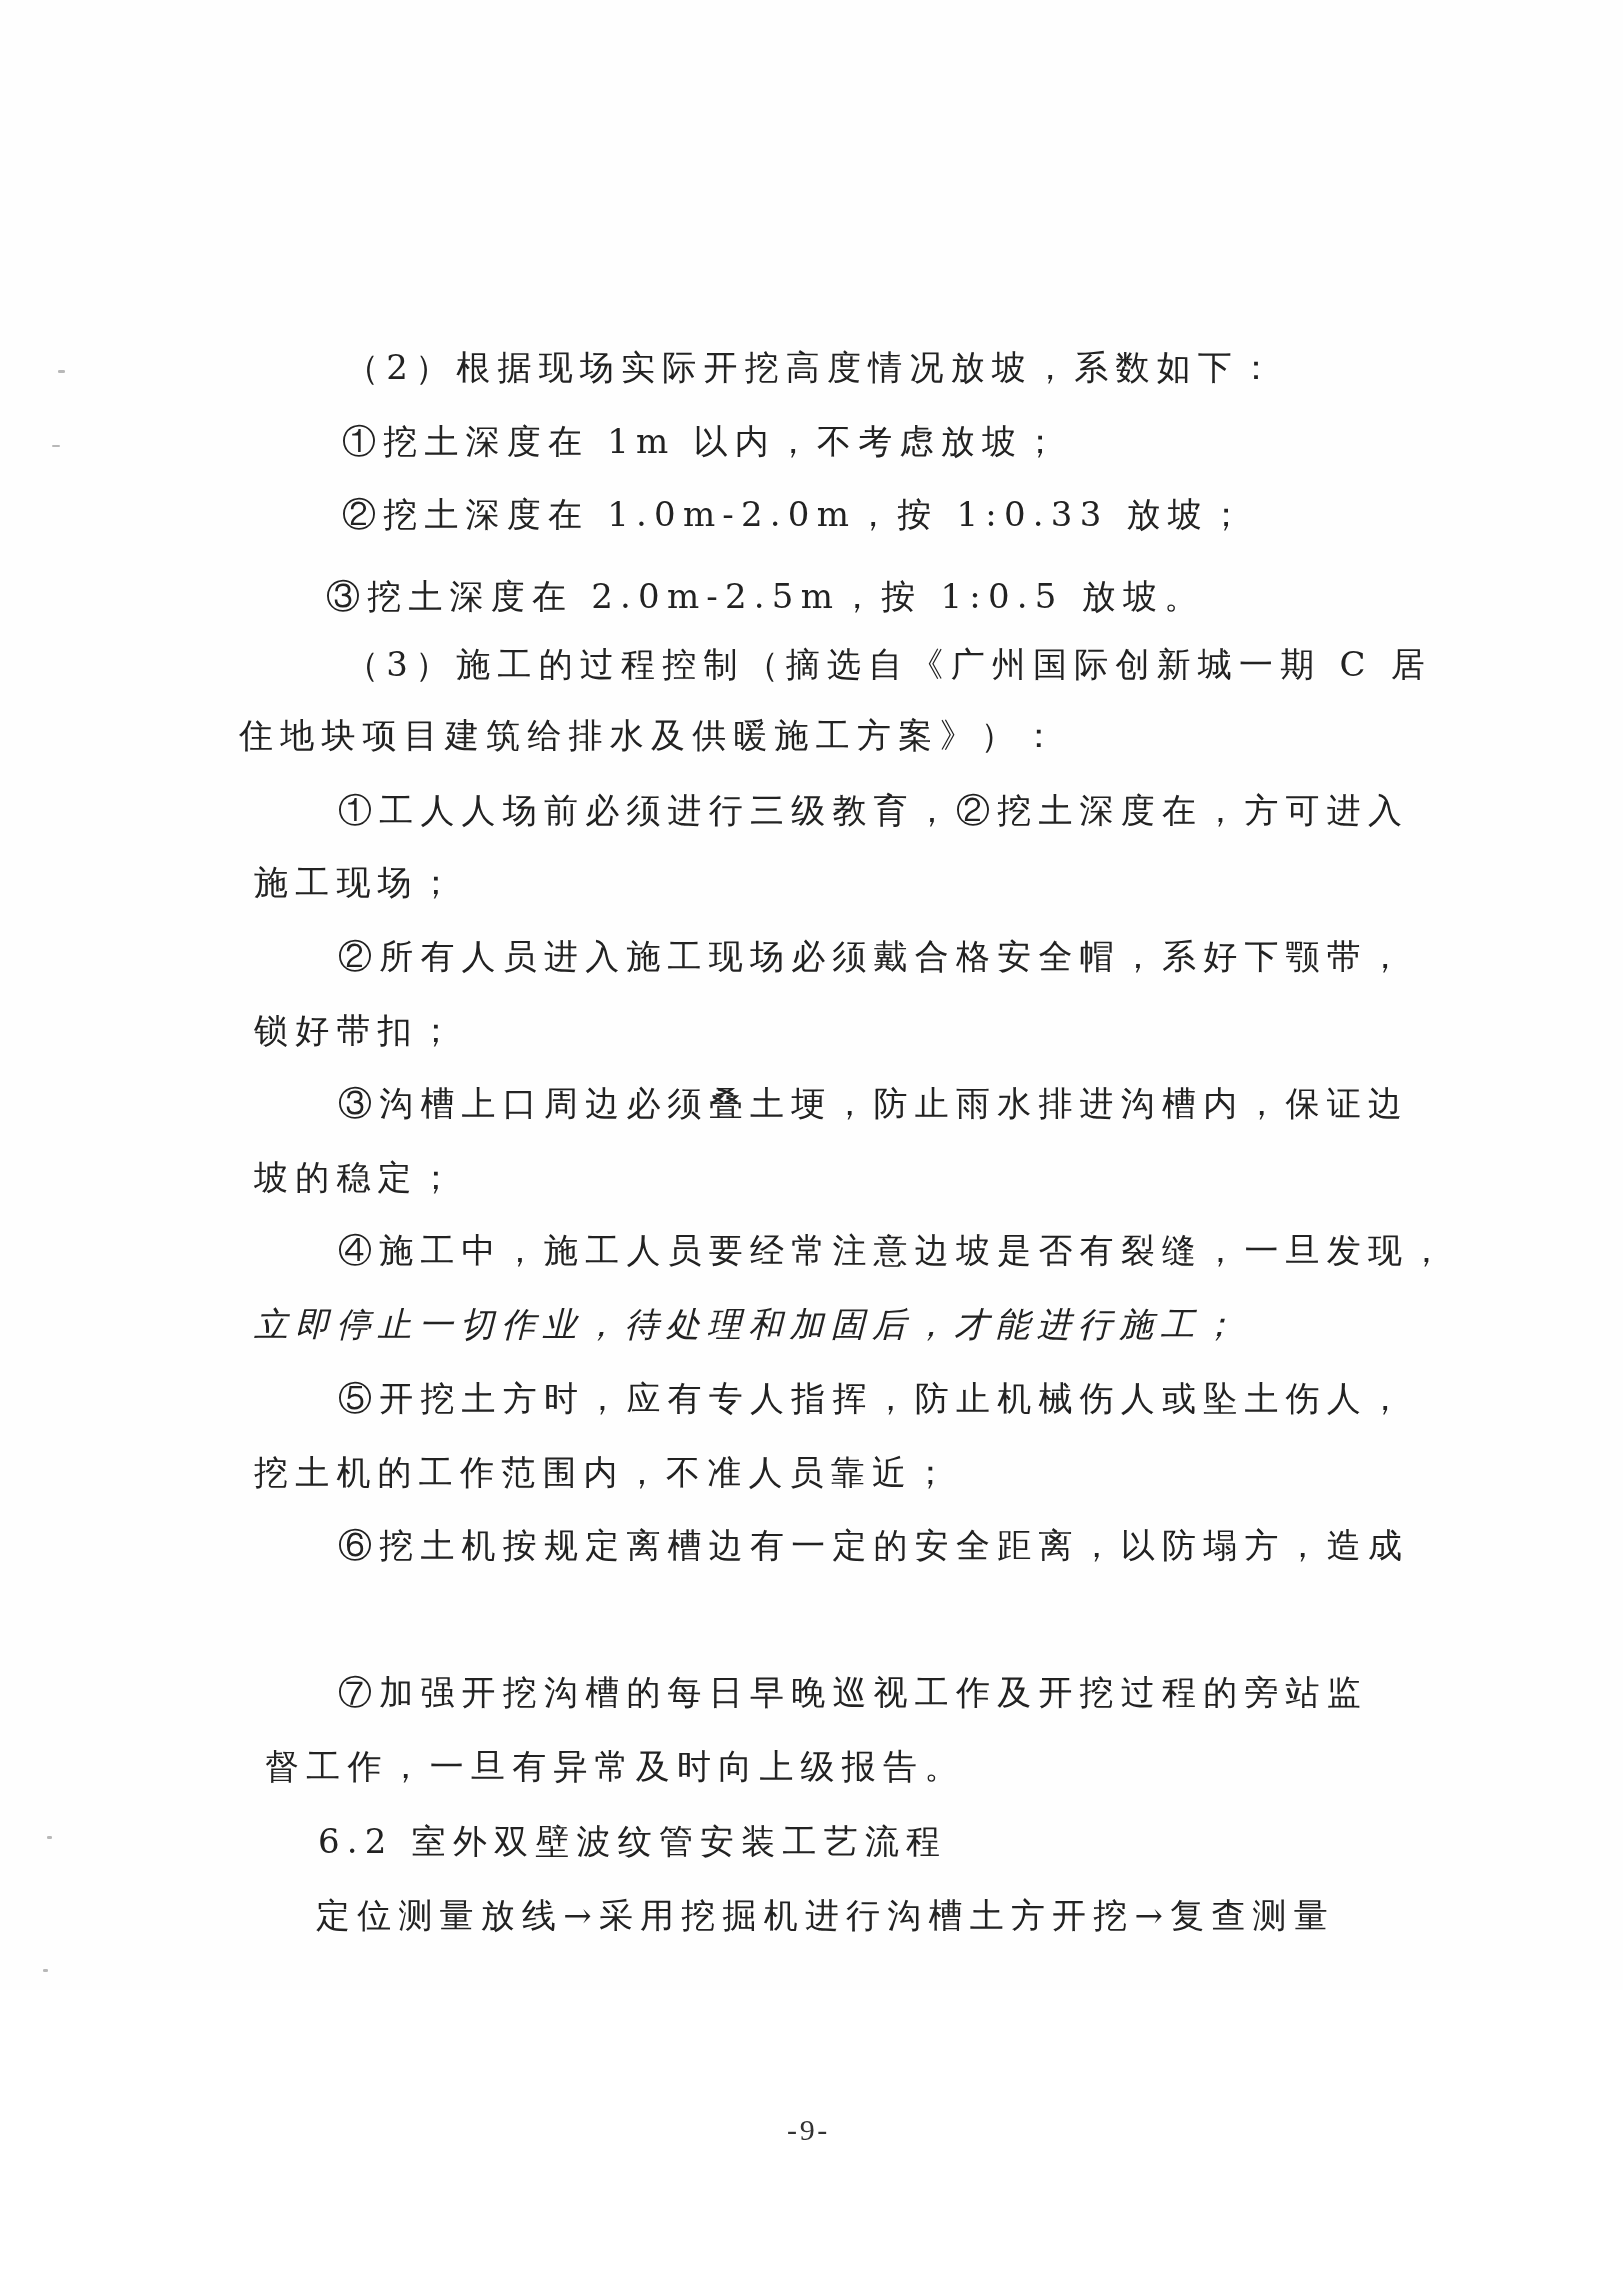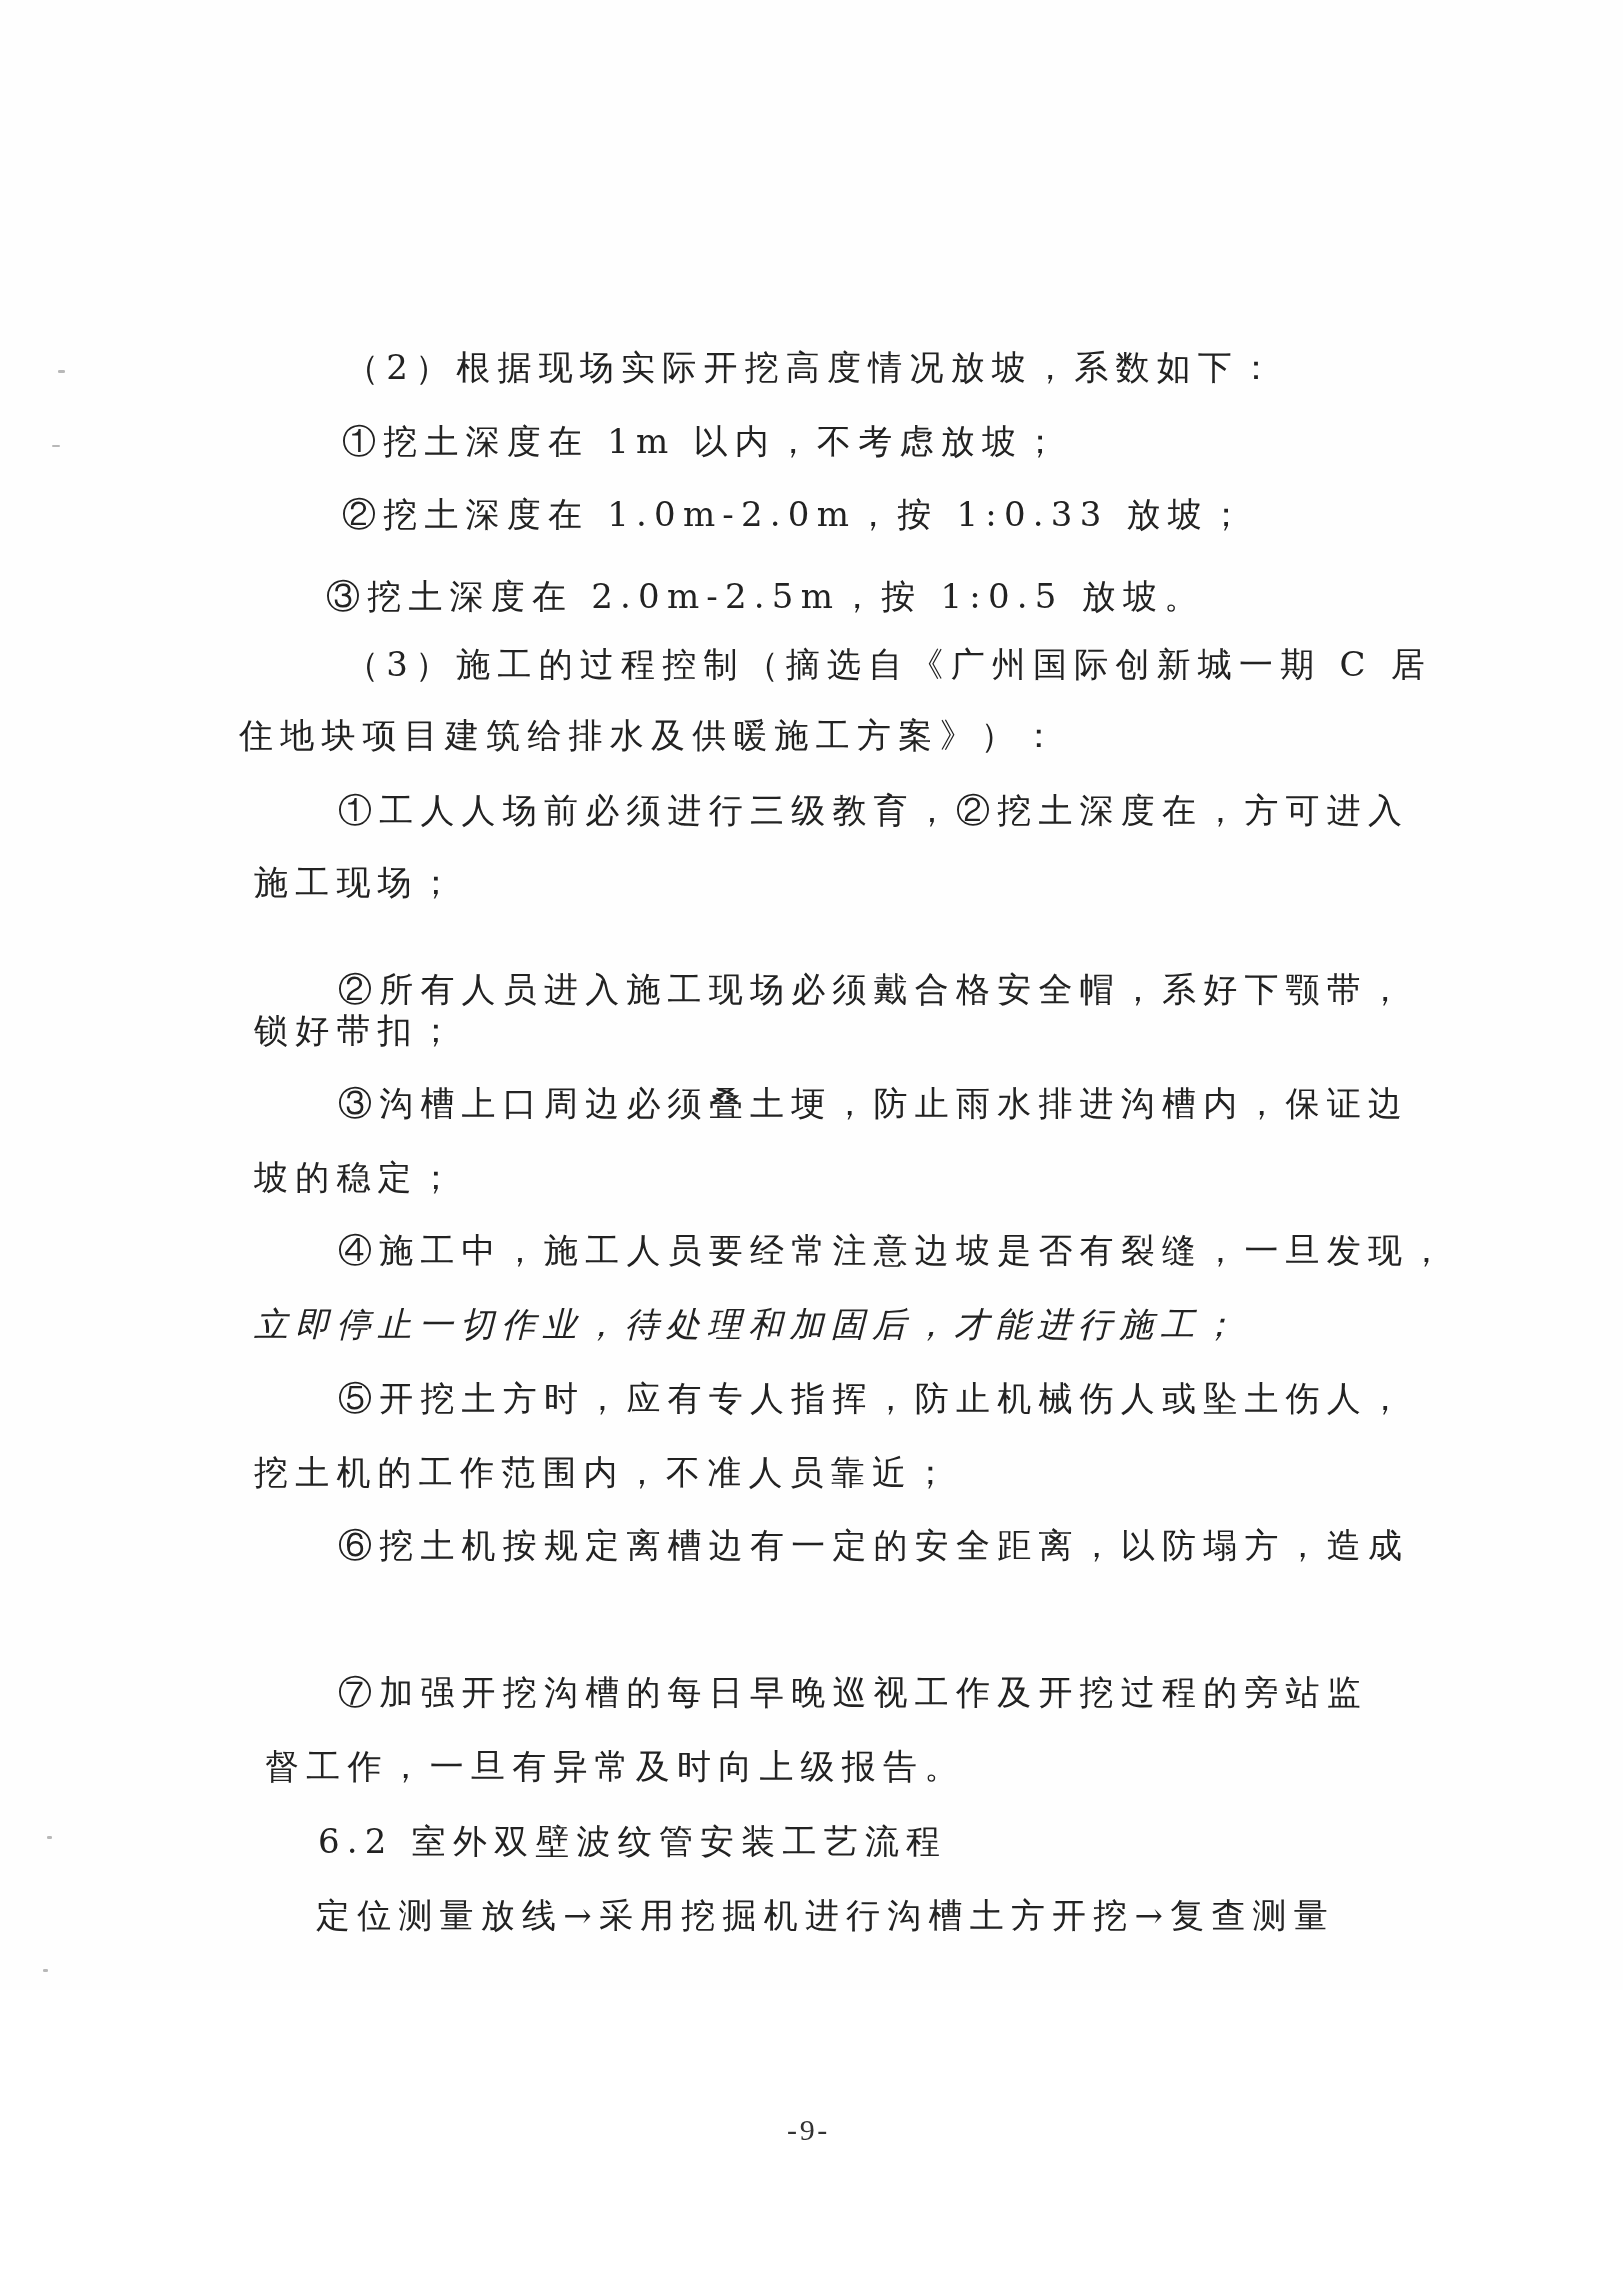--- a/index.html
+++ b/index.html
@@ -36,21 +36,21 @@
   <div class="smudge" style="left:43px;top:1969px;width:4.6px;height:2.6px;"></div>
 
   <div class="line" style="left:345px;top:344px;">（2）根据现场实际开挖高度情况放坡，系数如下：</div>
   <div class="line" style="left:342px;top:418px;">①挖土深度在 1m 以内，不考虑放坡；</div>
   <div class="line" style="left:342px;top:491px;">②挖土深度在 1.0m-2.0m，按 1:0.33 放坡；</div>
   <div class="line" style="left:326px;top:565px;margin-top:8px;">③挖土深度在 2.0m-2.5m，按 1:0.5 放坡。</div>
   <div class="line" style="left:345px;top:641px;">（3）施工的过程控制（摘选自《广州国际创新城一期 C 居</div>
   <div class="line" style="left:239px;top:712px;">住地块项目建筑给排水及供暖施工方案》）：</div>
   <div class="line" style="left:338px;top:787px;">①工人人场前必须进行三级教育，②挖土深度在，方可进入</div>
   <div class="line" style="left:254px;top:859px;">施工现场；</div>
-  <div class="line" style="left:338px;top:933px;margin-top:33px;">②所有人员进入施工现场必须戴合格安全帽，系好下颚带，</div>
+  <div class="line" style="left:338px;top:933px;">②所有人员进入施工现场必须戴合格安全帽，系好下颚带，</div>
   <div class="line" style="left:254px;top:1007px;">锁好带扣；</div>
   <div class="line" style="left:338px;top:1080px;">③沟槽上口周边必须叠土埂，防止雨水排进沟槽内，保证边</div>
   <div class="line" style="left:254px;top:1154px;">坡的稳定；</div>
   <div class="line" style="left:338px;top:1227px;">④施工中，施工人员要经常注意边坡是否有裂缝，一旦发现，</div>
   <div class="line" style="left:254px;top:1301px;font-style:italic;">立即停止一切作业，待处理和加固后，才能进行施工；</div>
   <div class="line" style="left:254px;top:1449px;">挖土机的工作范围内，不准人员靠近；</div>
   <div class="line" style="left:338px;top:1375px;">⑤开挖土方时，应有专人指挥，防止机械伤人或坠土伤人，</div>
   <div class="line" style="left:338px;top:1522px;">⑥挖土机按规定离槽边有一定的安全距离，以防塌方，造成</div>
   <div class="line" style="left:338px;top:1669px;">⑦加强开挖沟槽的每日早晚巡视工作及开挖过程的旁站监</div>
   <div class="line" style="left:265px;top:1743px;">督工作，一旦有异常及时向上级报告。</div>

